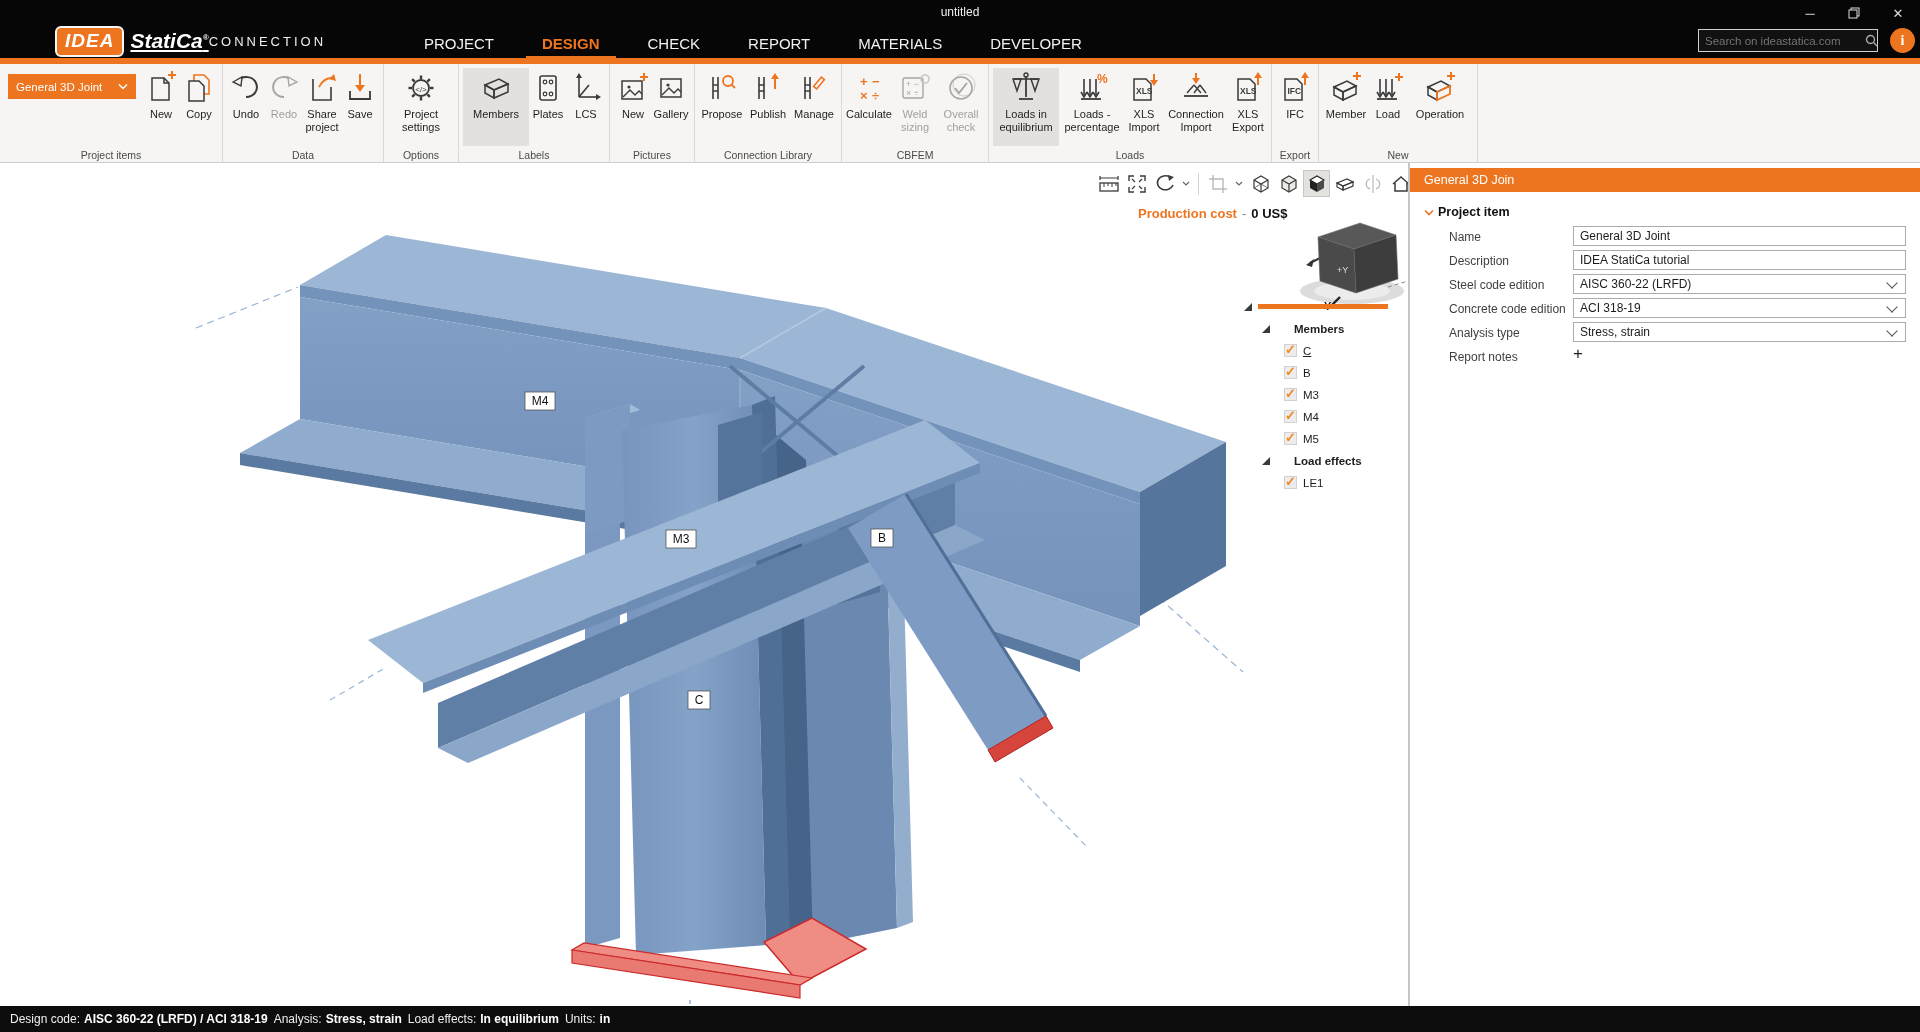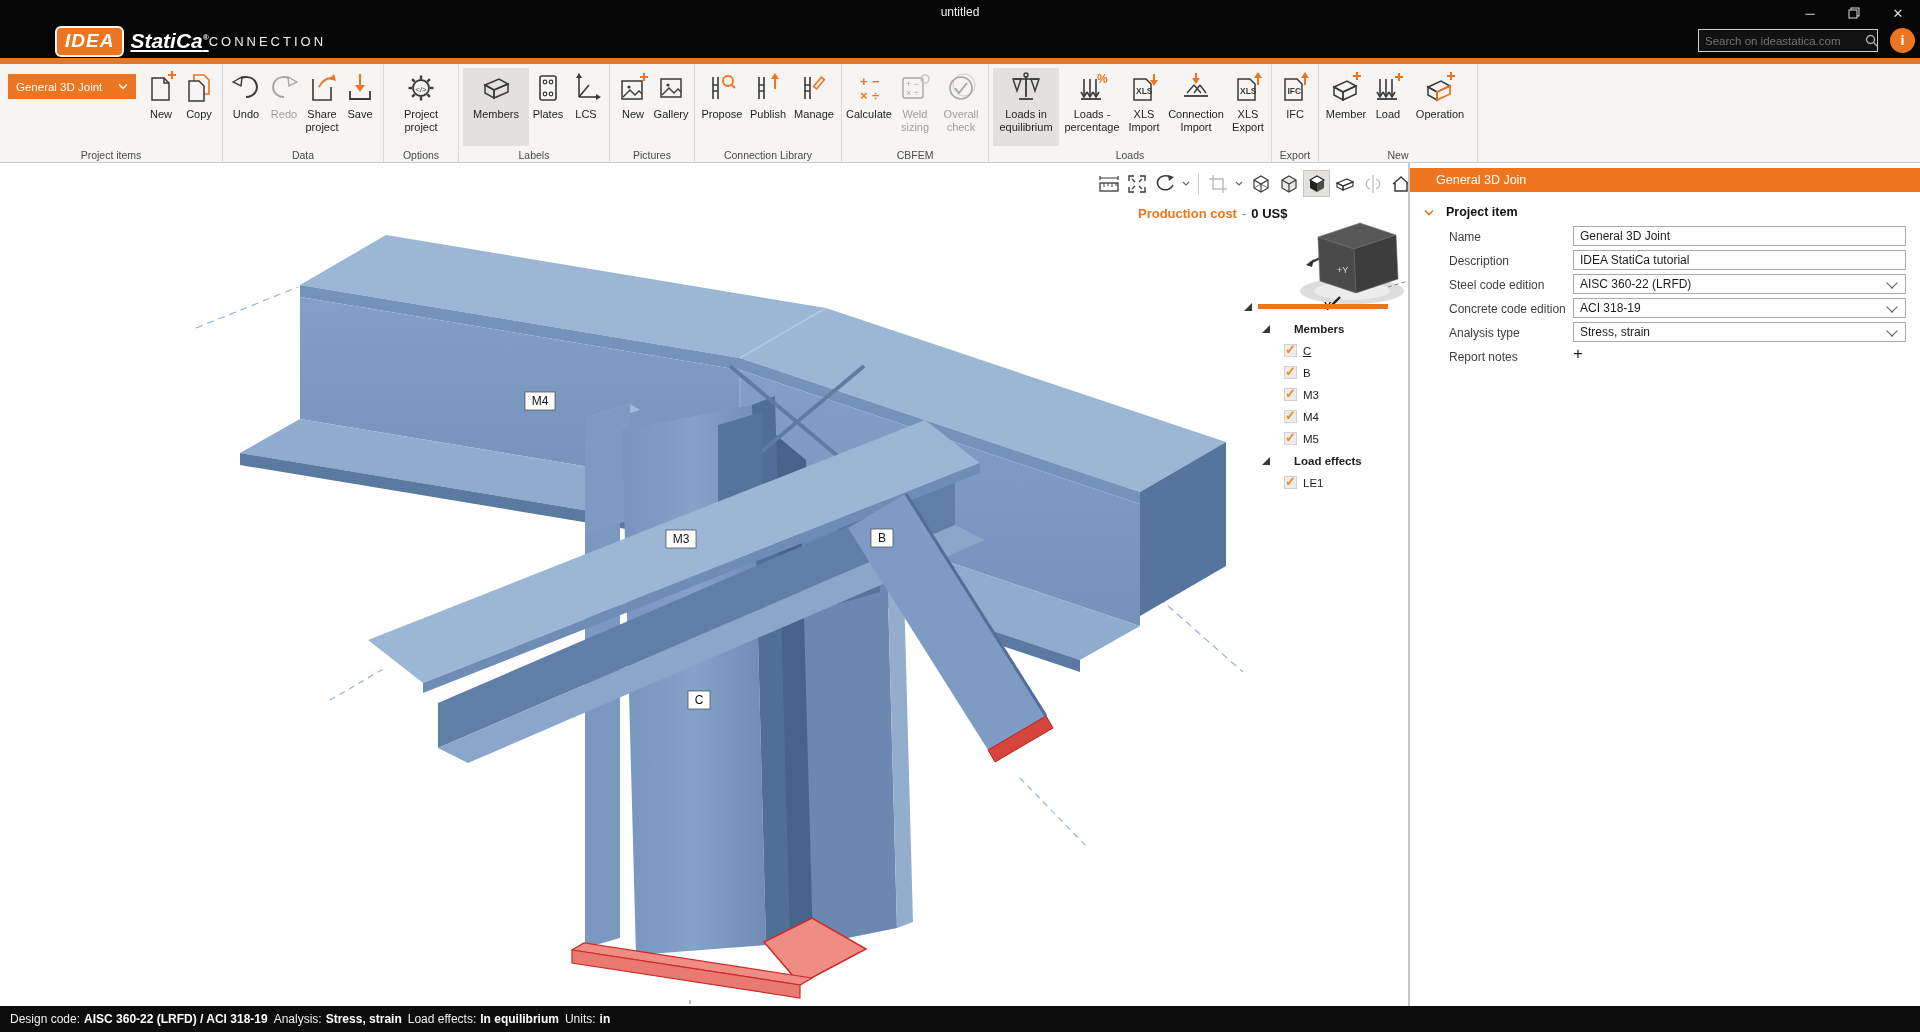--- a/index.html
+++ b/index.html
@@ -69,22 +69,22 @@
   .tri { width:8px; height:8px; margin-right:6px; flex:none; }
   .tree-root-label { background:#ee751f; color:#fff; font-weight:bold; padding:2px 8px 3px 8px; width:130px; }
   .tree-grp { font-weight:bold; margin-left:18px; }
   .tree-item { margin-left:40px; }
   .chk { width:13px; height:13px; background:#ececec; border:1px solid #d2d2d2; margin-right:6px; position:relative; flex:none; }
   .chk::after { content:"\2713"; position:absolute; left:0px; top:-3px; color:#f08a1e; font-weight:bold; font-size:13px; }
   .tree-item.underl .ti-label { text-decoration:underline; }
 
   
   #panel { position:absolute; left:1410px; top:163px; width:510px; height:843px; background:#fff; }
-  #panel-header { position:absolute; left:0; top:5px; width:510px; height:24px; background:#ee751f; color:#fff; font-size:12.5px; display:flex; align-items:center; padding:0 26px; }
-  #panel-section { position:absolute; left:14px; top:42px; display:flex; align-items:center; gap:12px; }
+  #panel-header { position:absolute; left:0; top:5px; width:510px; height:24px; background:#ee751f; color:#fff; font-size:12.5px; display:flex; align-items:center; padding:0 14px; }
+  #panel-section { position:absolute; left:14px; top:42px; display:flex; align-items:center; gap:4px; }
   #panel-section .sec-label { font-weight:bold; font-size:12.5px; color:#111; }
   #panel-rows { position:absolute; left:0; top:63px; width:510px; }
   .prow { position:relative; height:24px; }
   .prow .plabel { position:absolute; left:39px; top:4px; font-size:12px; color:#3f3f3f; }
   .pfield { position:absolute; left:163px; top:0; width:333px; height:20px; border:1px solid #ababab; background:#fff; font-size:12px; color:#1c1c1c; display:flex; align-items:center; padding:0 6px; }
   .pfield.select::after { content:""; width:7px; height:7px; border-right:1.4px solid #555; border-bottom:1.4px solid #555; transform:rotate(45deg); position:absolute; right:9px; top:4px; }
   .pplus { position:absolute; left:163px; top:-2px; font-size:17px; color:#222; background:none; border:none; cursor:pointer; }
 
   
   #statusbar { position:absolute; left:0; top:1006px; width:1920px; height:26px; background:#0d0d0d; color:#fff; display:flex; align-items:center; font-size:12px; padding-left:10px; gap:6px; }
@@ -108,20 +108,28 @@
   </div>
   <div class="winbtn" id="btn-close">✕</div>
 </div>
 
 <div id="header">
   <div id="logo">
     <span id="logo-idea">IDEA</span>
     <span id="logo-statica"><span>StatiCa</span><sup id="logo-reg">®</sup></span>
     <span id="logo-product">CONNECTION</span>
   </div>
+  <div id="nav-tabs">
+      <div class="tab">PROJECT</div>
+      <div class="tab active">DESIGN</div>
+      <div class="tab">CHECK</div>
+      <div class="tab">REPORT</div>
+      <div class="tab">MATERIALS</div>
+      <div class="tab">DEVELOPER</div>
+    </div>
   <div id="search-wrap">
     <input id="search-input" placeholder="Search on ideastatica.com" style="">
     <span style="margin-right:5px;display:flex;">
       <svg width="13" height="13" viewBox="0 0 13 13">
           <circle cx="5.5" cy="5.5" r="4" fill="none" stroke="#aaa" stroke-width="1.4"></circle>
           <line x1="8.6" y1="8.6" x2="12" y2="12" stroke="#aaa" stroke-width="1.4"></line>
         </svg>
     </span>
   </div>
   <div id="info-btn">i</div>
@@ -190,21 +198,21 @@
                 <line x1="23.36396103067893" y1="23.36396103067893" x2="25.838834764831844" y2="25.838834764831844"></line>
                 <line x1="17" y1="26" x2="17" y2="29.5"></line>
                 <line x1="10.636038969321072" y1="23.36396103067893" x2="8.161165235168157" y2="25.838834764831844"></line>
                 <line x1="8" y1="17" x2="4.5" y2="17"></line>
                 <line x1="10.63603896932107" y1="10.636038969321072" x2="8.161165235168154" y2="8.161165235168157"></line>
                 <line x1="17" y1="8" x2="16.999999999999996" y2="4.5"></line>
                 <line x1="23.363961030678926" y1="10.63603896932107" x2="25.838834764831844" y2="8.161165235168154"></line>
               </g>
               <text x="17" y="20.5" font-size="8" text-anchor="middle" fill="#3a3a3a">&lt;/&gt;</text>
             </svg></span>
-          <span class="rlabel">Project project</span>
+          <span class="rlabel">Project settings</span>
         </button>
         <div class="rcaption">Options</div>
       </div>
       <div class="rgroup">
         <button class="ritem active wide">
           <span class="ricon"><svg viewBox="0 0 34 34">
               <polygon points="6,14 20,8 29,13 15,19" fill="none" stroke="#3a3a3a" stroke-width="1.5"></polygon>
               <polygon points="6,14 15,19 15,27 6,22" fill="none" stroke="#3a3a3a" stroke-width="1.5"></polygon>
               <polygon points="15,19 29,13 29,21 15,27" fill="none" stroke="#3a3a3a" stroke-width="1.5"></polygon>
             </svg></span>

